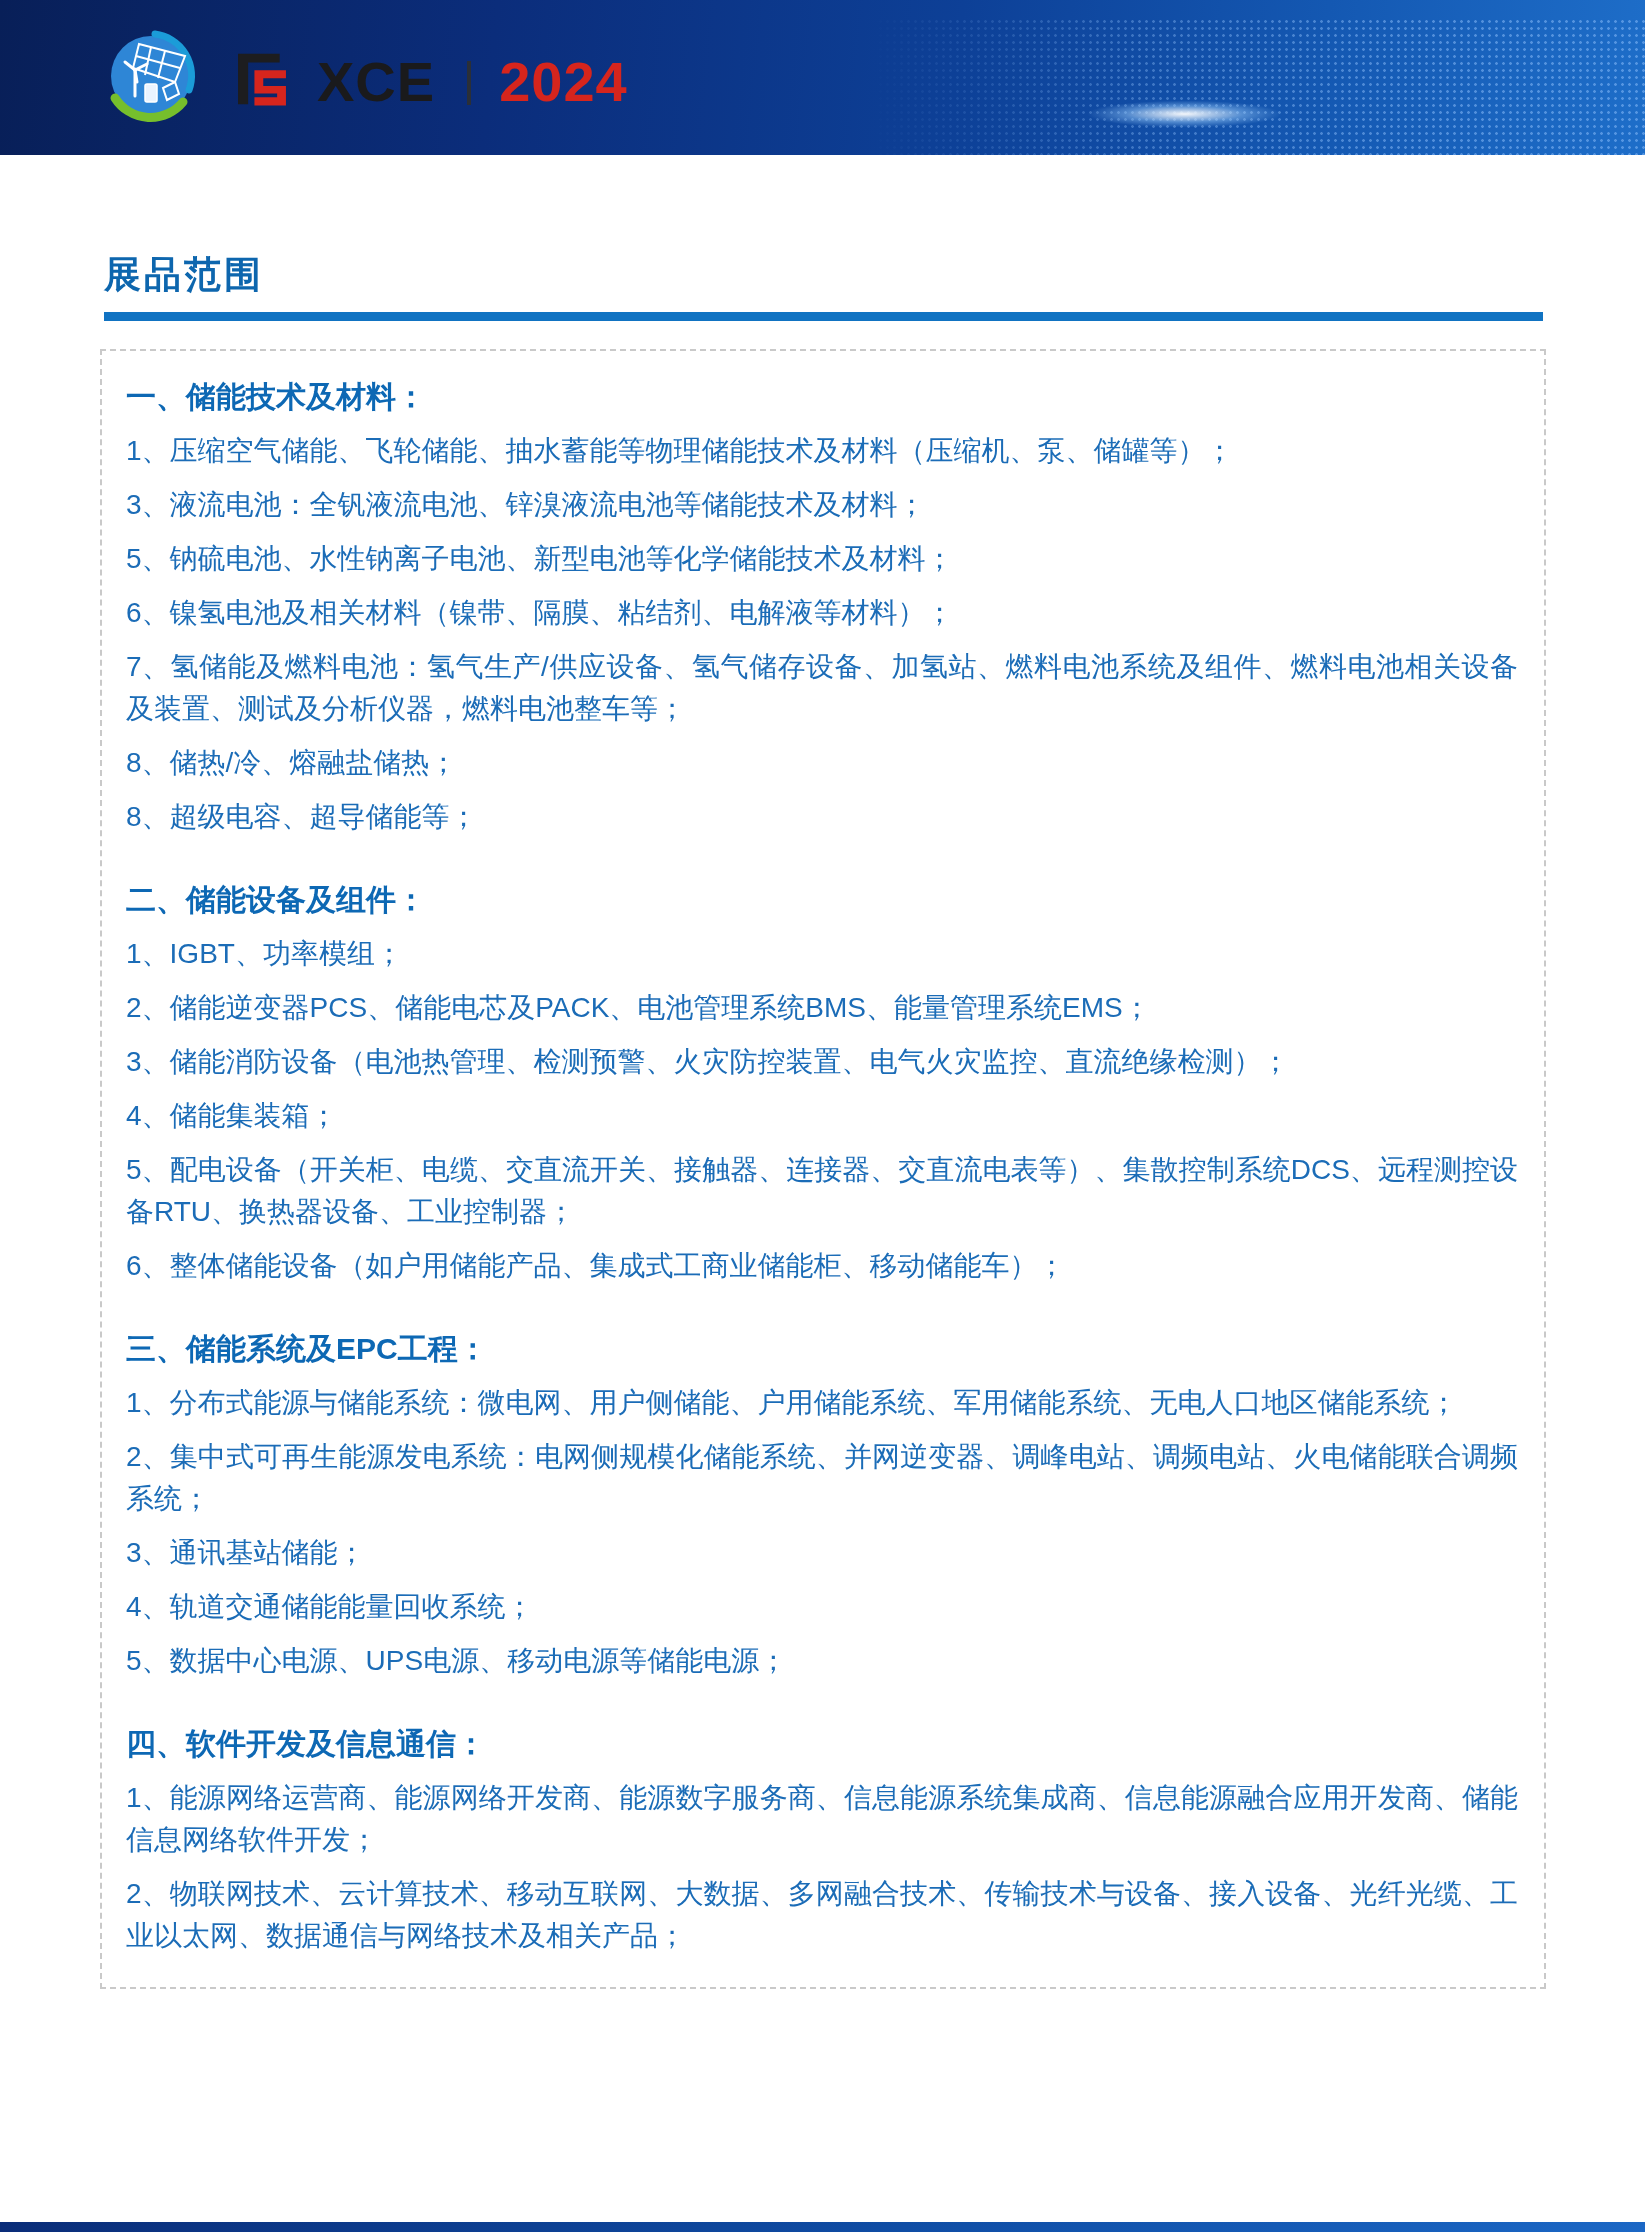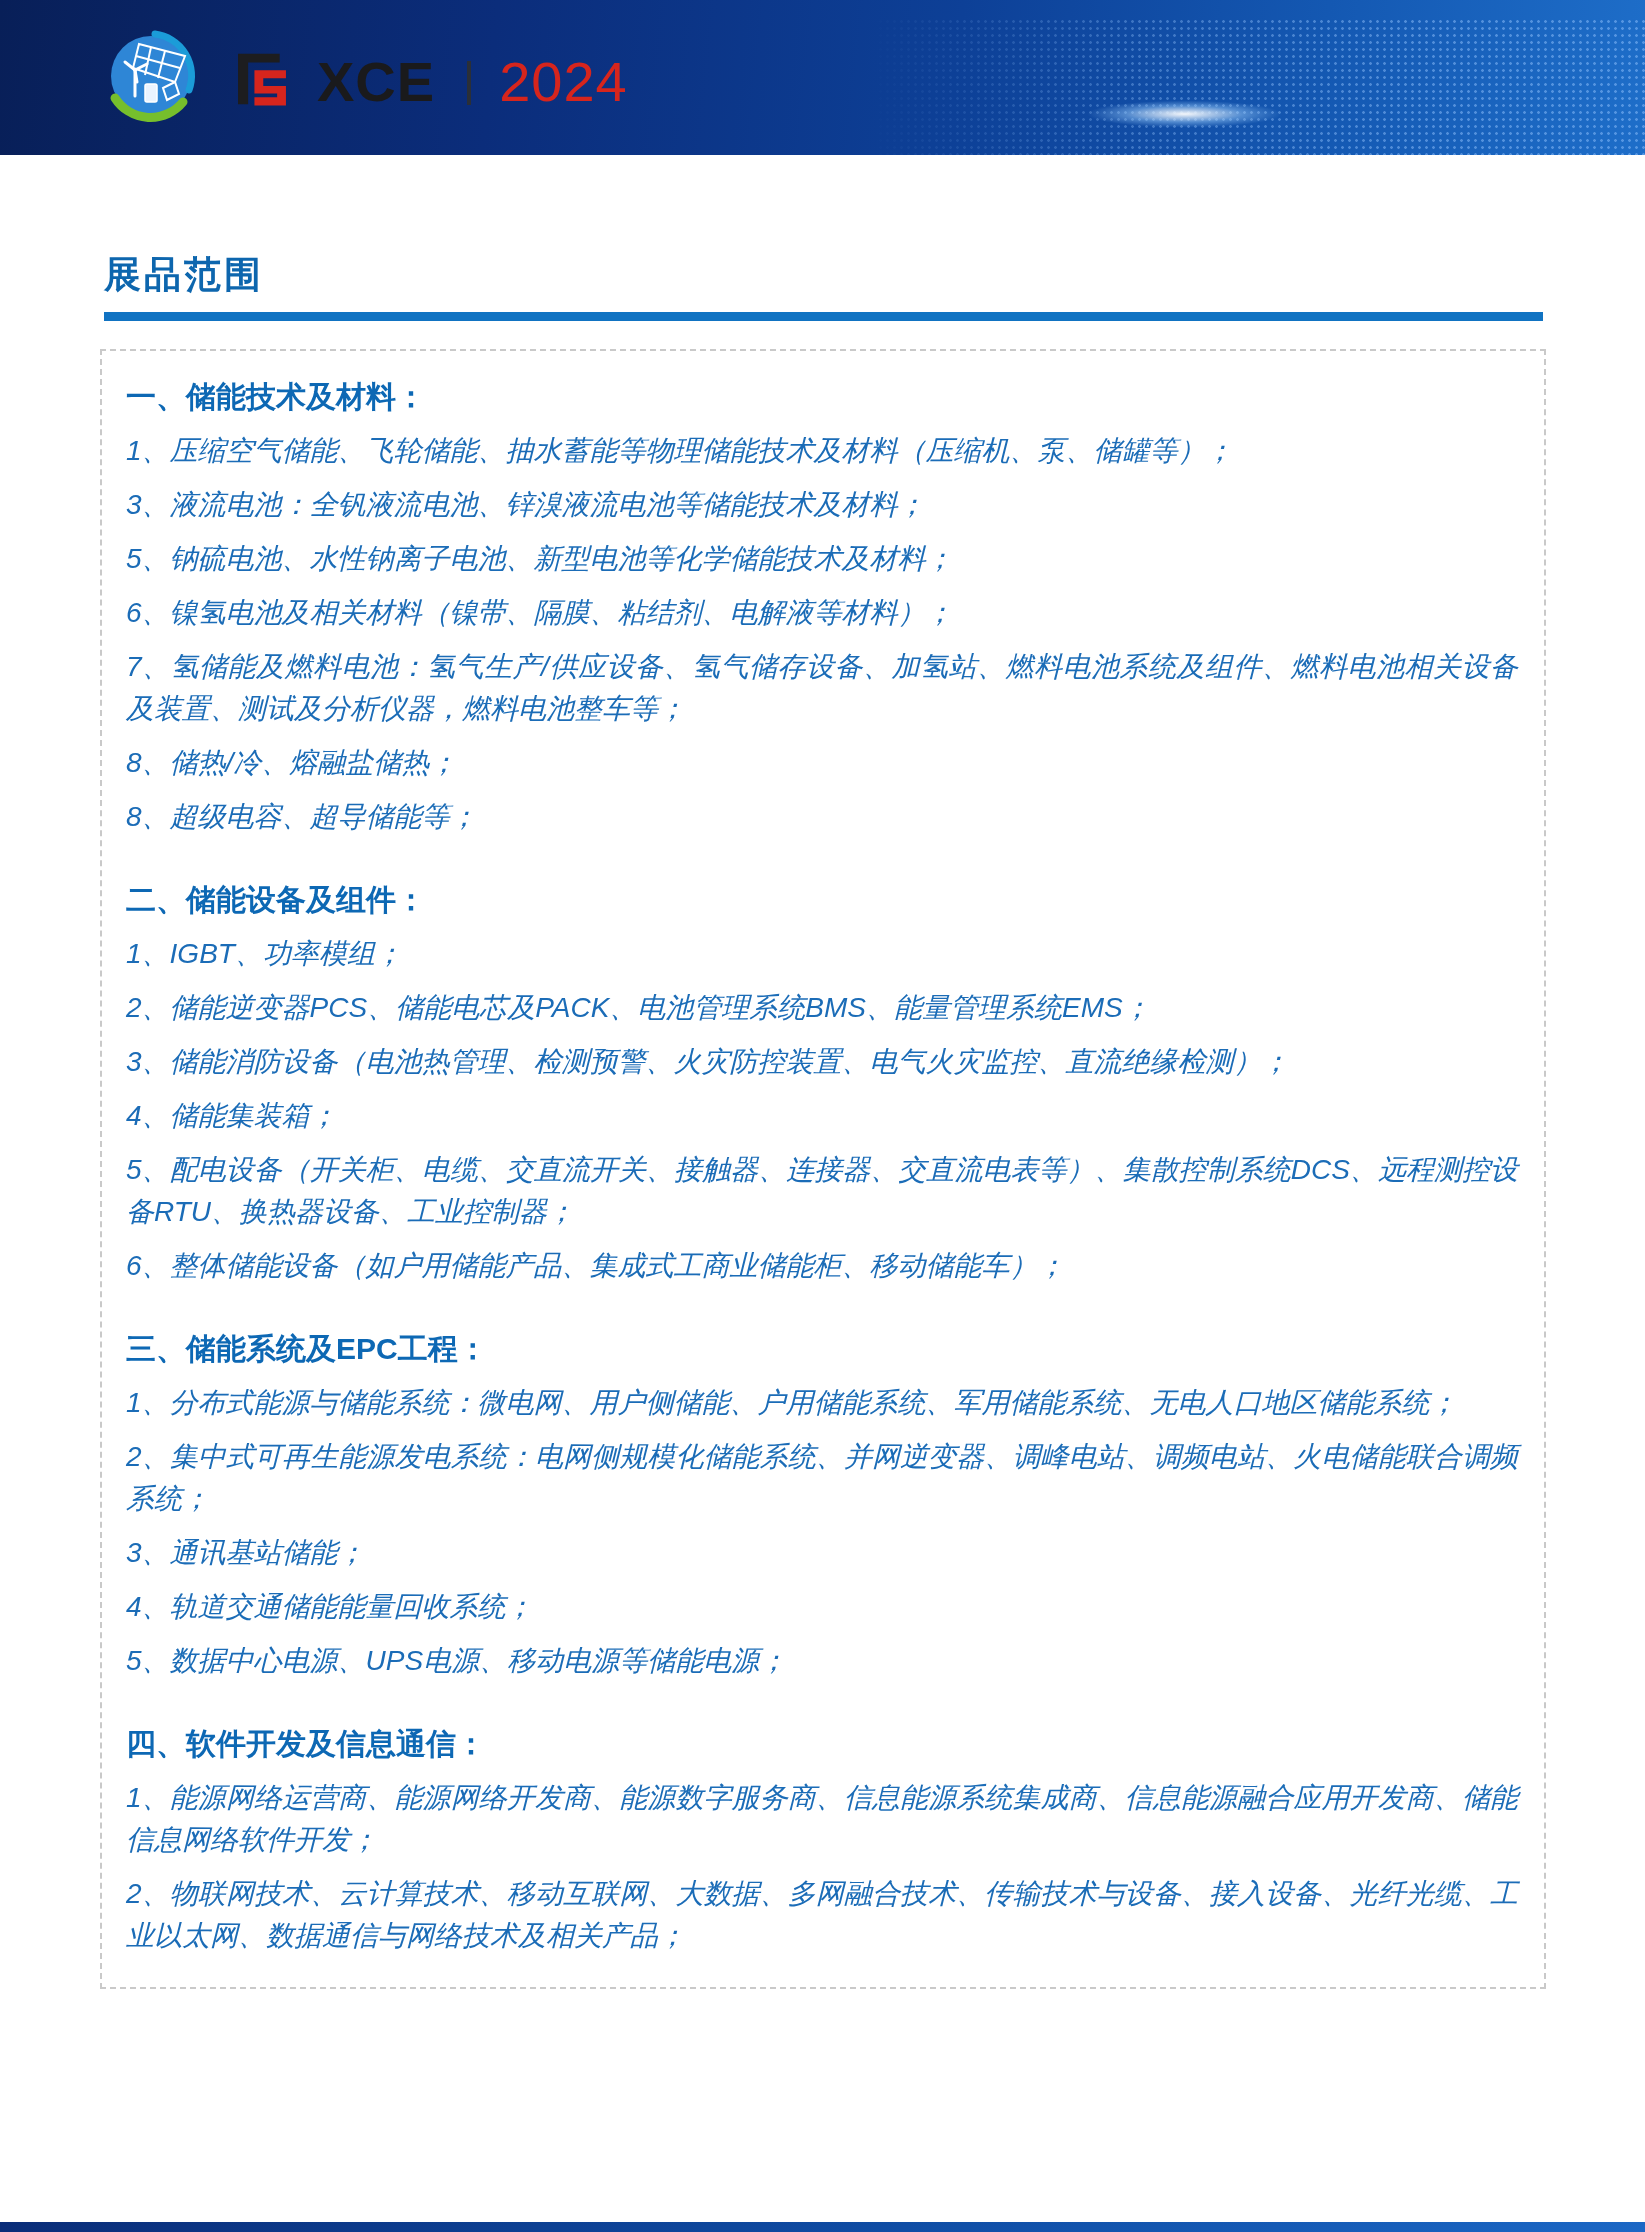--- a/index.html
+++ b/index.html
@@ -57,21 +57,21 @@
     color:#1a1a1c;
     letter-spacing:1px;
     line-height:1;
     margin-top:12px;
   }
   .logo-divider{
     width:4px;height:44px;background:#2a2f38;margin:14px 2px 0 6px;
   }
   .year-text{
     font-size:56px;
-    font-weight:400;
+    font-weight:700;
     color:#d6251d;
     letter-spacing:1px;
     line-height:1;
     margin-top:12px;
   }
 
   
   .page-title{
     margin:100px 0 0 104px;
     font-size:37px;
@@ -99,21 +99,20 @@
     color:#0d68b4;
     margin:42px 0 14px 0;
     line-height:1.3;
   }
   .sec-heading.first{margin-top:2px;}
   .scope-item{
     font-size:28px;
     line-height:1.5;
     margin:0 0 12px 0;
     text-align:justify;
-    font-style:italic;
   }
 
   
   .bottom-bar{
     position:absolute;
     bottom:0;left:0;
     width:100%;
     height:11px;
     background:linear-gradient(90deg,#0a2d79 0%,#0f4da5 55%,#1b67c5 100%);
   }

